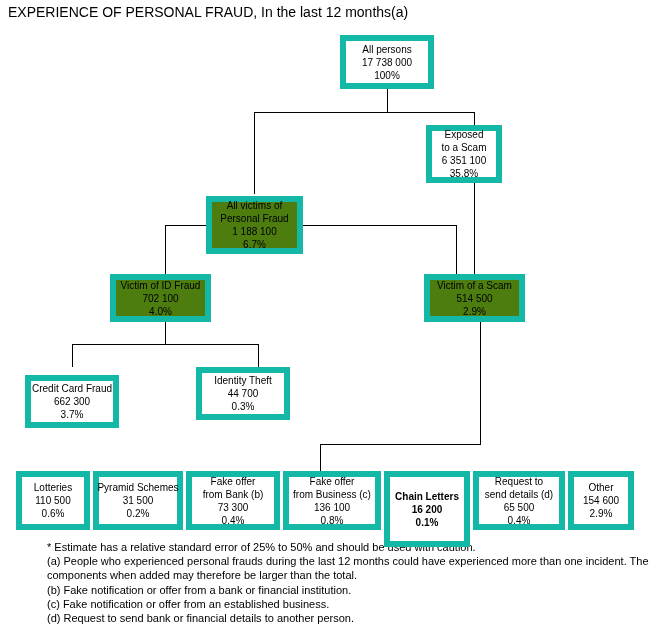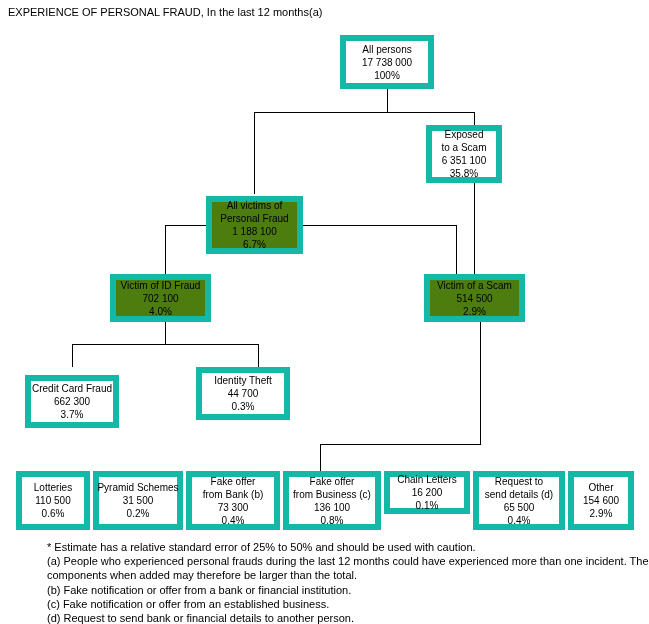--- a/index.html
+++ b/index.html
@@ -16,21 +16,21 @@
   }
   #root {
     position: relative;
     width: 649px;
     height: 624px;
   }
   .title {
     position: absolute;
     left: 8px;
     top: 5px;
-    font-size: 11px;
+    font-size: 14px;
     line-height: 14px;
     white-space: nowrap;
   }
   
   .box {
     position: absolute;
     box-sizing: border-box;
     border: 6px solid #14b8a6;
     background: #ffffff;
     display: flex;
@@ -166,21 +166,21 @@
     <span class="ln">0.4%</span>
   </div>
 
   <div class="box" style="left:283px; top:471px; width:98px; height:59px;">
     <span class="ln">Fake offer</span>
     <span class="ln">from Business (c)</span>
     <span class="ln">136 100</span>
     <span class="ln">0.8%</span>
   </div>
 
-  <div class="box" style="left:384px; top:471px; width:86px; height:43px;">
+  <div class="box" style="left:384px; top:471px; width:86px; height:76px;font-weight:bold;">
     <span class="ln">Chain Letters</span>
     <span class="ln">16 200</span>
     <span class="ln">0.1%</span>
   </div>
 
   <div class="box" style="left:473px; top:471px; width:92px; height:59px;">
     <span class="ln">Request to</span>
     <span class="ln">send details (d)</span>
     <span class="ln">65 500</span>
     <span class="ln">0.4%</span>

